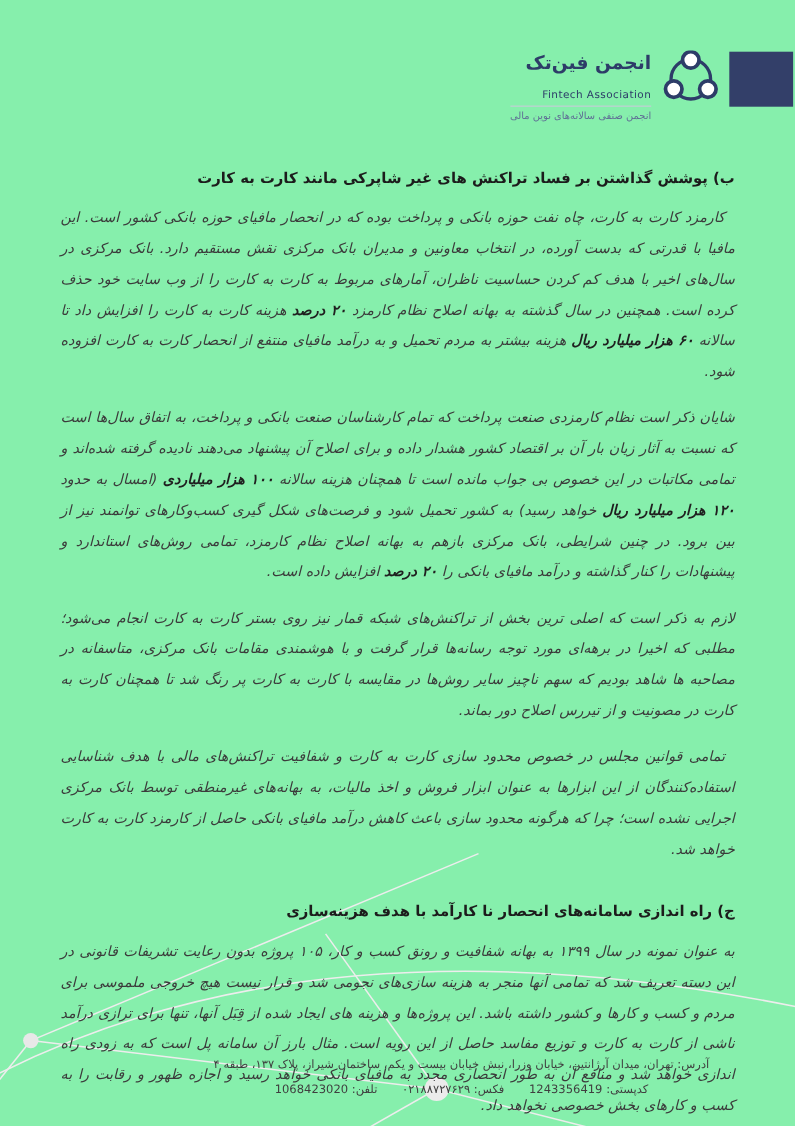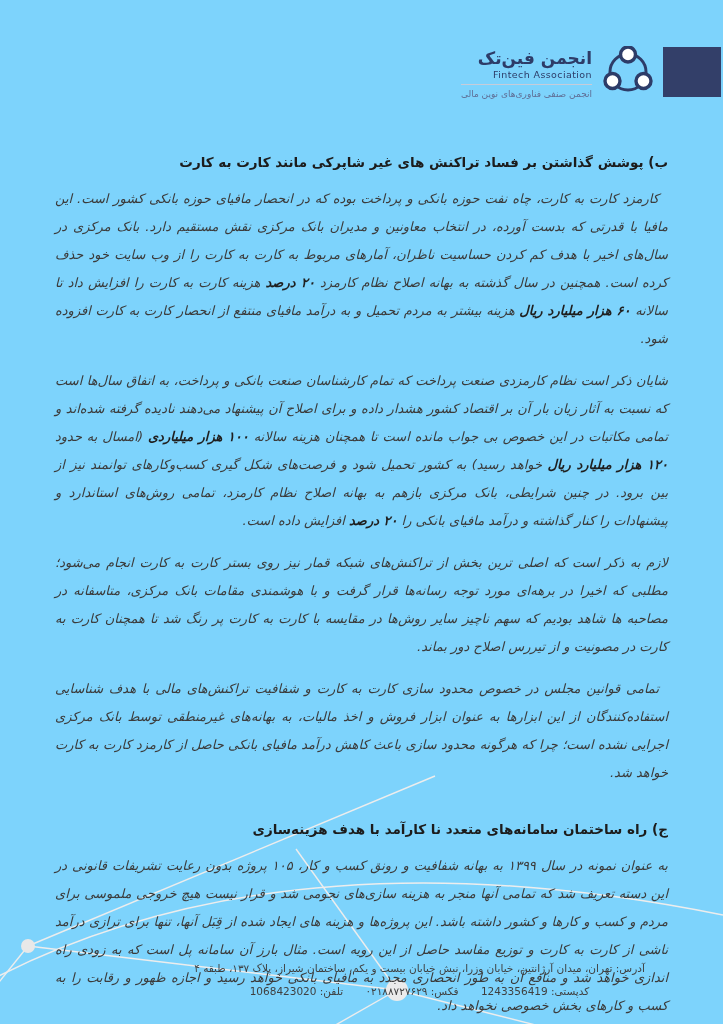--- a/index.html
+++ b/index.html
@@ -1,41 +1,41 @@
 <!DOCTYPE html>
 <html lang="fa" dir="rtl"><head>
 <meta charset="utf-8">
 <style>
   * { margin:0; padding:0; box-sizing:border-box; }
   html,body { background:#9a9a9a; }
   .page {
     position:relative;
     width:723px; height:1024px;
     margin:0 auto;
-    background:#7dd3fc;
+    background:#86efac;
     overflow:hidden;
     direction:rtl;
     font-family:"DejaVu Sans", sans-serif;
   }
   
   .watermark { position:absolute; inset:0; z-index:0; }
   
   .accent-rect {
     position:absolute; top:47px; right:2px;
     width:58px; height:50px;
     background:#333f69; z-index:2;
   }
   .brand {
     position:absolute; top:44px; right:68px;
     display:flex; gap:9px; align-items:flex-start; z-index:2;
   }
   .brand-icon { flex:0 0 auto; margin-top:2px; }
   .brand-text { text-align:right; margin-top:4px; }
   .brand-title { font-size:17px; font-weight:bold; color:#2d3c68; line-height:20px; }
-  .brand-sub { font-size:9.5px; color:#2d3c68; letter-spacing:0.4px; line-height:13px; direction:ltr; }
+  .brand-sub { font-size:9.5px; color:#2d3c68; letter-spacing:0.4px; line-height:13px; direction:ltr;margin-top:12px; }
   .brand-divider { height:1px; background:#c7ccd9; margin:3px 0 3px; }
   .brand-tagline { font-size:9px; color:#5f6e95; white-space:nowrap; line-height:12px; }
   
   .main {
     position:absolute; top:150px; right:55px; left:55px; z-index:1;
   }
   .section-heading {
     font-size:13.5px; font-weight:bold; color:#1c1c1c;
     line-height:24px; margin:0 0 11px;text-align:right;
   }
@@ -83,36 +83,36 @@
         <circle cx="27" cy="26" r="18" fill="none" stroke="#2d3c68" stroke-width="3"></circle>
         <circle cx="27" cy="8.5" r="7.5" fill="#ffffff" stroke="#2d3c68" stroke-width="3.4"></circle>
         <circle cx="11.5" cy="35" r="7.5" fill="#ffffff" stroke="#2d3c68" stroke-width="3.4"></circle>
         <circle cx="42.5" cy="35" r="7.5" fill="#ffffff" stroke="#2d3c68" stroke-width="3.4"></circle>
       </svg>
     </div>
     <div class="brand-text">
       <div class="brand-title">انجمن فین‌تک</div>
       <div class="brand-sub">Fintech Association</div>
       <div class="brand-divider"></div>
-      <div class="brand-tagline">انجمن صنفی فناوری‌های نوین مالی</div>
+      <div class="brand-tagline">انجمن صنفی سالانه‌های نوین مالی</div>
     </div>
   </div>
 
   <div class="main">
 
     <div class="section">
       <div class="section-heading">ب) پوشش گذاشتن بر فساد تراکنش های غیر شاپرکی مانند کارت به کارت</div>
       <p class="para indent"><span>کارمزد کارت به کارت، چاه نفت حوزه بانکی و پرداخت بوده که در انحصار مافیای حوزه بانکی کشور است. این مافیا با قدرتی که بدست آورده، در انتخاب معاونین و مدیران بانک مرکزی نقش مستقیم دارد. بانک مرکزی در سال‌های اخیر با هدف کم کردن حساسیت ناظران، آمارهای مربوط به کارت به کارت را از وب سایت خود حذف کرده است. همچنین در سال گذشته به بهانه اصلاح نظام کارمزد </span><span class="b">۲۰ درصد</span><span> هزینه کارت به کارت را افزایش داد تا سالانه </span><span class="b">۶۰ هزار میلیارد ریال</span><span> هزینه بیشتر به مردم تحمیل و به درآمد مافیای منتفع از انحصار کارت به کارت افزوده شود.</span></p>
       <p class="para"><span>شایان ذکر است نظام کارمزدی صنعت پرداخت که تمام کارشناسان صنعت بانکی و پرداخت، به اتفاق سال‌ها است که نسبت به آثار زیان بار آن بر اقتصاد کشور هشدار داده و برای اصلاح آن پیشنهاد می‌دهند نادیده گرفته شده‌اند و تمامی مکاتبات در این خصوص بی جواب مانده است تا همچنان هزینه سالانه </span><span class="b">۱۰۰ هزار میلیاردی</span><span> (امسال به حدود </span><span class="b">۱۲۰ هزار میلیارد ریال</span><span> خواهد رسید) به کشور تحمیل شود و فرصت‌های شکل گیری کسب‌وکارهای توانمند نیز از بین برود. در چنین شرایطی، بانک مرکزی بازهم به بهانه اصلاح نظام کارمزد، تمامی روش‌های استاندارد و پیشنهادات را کنار گذاشته و درآمد مافیای بانکی را </span><span class="b">۲۰ درصد</span><span> افزایش داده است.</span></p>
       <p class="para"><span>لازم به ذکر است که اصلی ترین بخش از تراکنش‌های شبکه قمار نیز روی بستر کارت به کارت انجام می‌شود؛ مطلبی که اخیرا در برهه‌ای مورد توجه رسانه‌ها قرار گرفت و با هوشمندی مقامات بانک مرکزی، متاسفانه در مصاحبه ها شاهد بودیم که سهم ناچیز سایر روش‌ها در مقایسه با کارت به کارت پر رنگ شد تا همچنان کارت به کارت در مصونیت و از تیررس اصلاح دور بماند.</span></p>
       <p class="para indent"><span>تمامی قوانین مجلس در خصوص محدود سازی کارت به کارت و شفافیت تراکنش‌های مالی با هدف شناسایی استفاده‌کنندگان از این ابزارها به عنوان ابزار فروش و اخذ مالیات، به بهانه‌های غیرمنطقی توسط بانک مرکزی اجرایی نشده است؛ چرا که هرگونه محدود سازی باعث کاهش درآمد مافیای بانکی حاصل از کارمزد کارت به کارت خواهد شد.</span></p>
     </div>
 
     <div class="section">
-      <div class="section-heading">ج) راه ساختمان سامانه‌های متعدد نا کارآمد با هدف هزینه‌سازی</div>
+      <div class="section-heading">ج) راه اندازی سامانه‌های انحصار نا کارآمد با هدف هزینه‌سازی</div>
       <p class="para"><span>به عنوان نمونه در سال ۱۳۹۹ به بهانه شفافیت و رونق کسب و کار، ۱۰۵ پروژه بدون رعایت تشریفات قانونی در این دسته تعریف شد که تمامی آنها منجر به هزینه سازی‌های نجومی شد و قرار نیست هیچ خروجی ملموسی برای مردم و کسب و کارها و کشور داشته باشد. این پروژه‌ها و هزینه های ایجاد شده از قِبَل آنها، تنها برای ترازی درآمد ناشی از کارت به کارت و توزیع مفاسد حاصل از این رویه است. مثال بارز آن سامانه پل است که به زودی راه اندازی خواهد شد و منافع آن به طور انحصاری مجدد به مافیای بانکی خواهد رسید و اجازه ظهور و رقابت را به کسب و کارهای بخش خصوصی نخواهد داد.</span></p>
     </div>
 
   </div>
 
   <div class="footer">
     <div class="footer-address">آدرس: تهران، میدان آرژانتین، خیابان وزرا، نبش خیابان بیست و یکم، ساختمان شیراز، پلاک ۱۳۷، طبقه ۴</div>
     <div class="footer-contacts">
       <span>کدپستی: 1243356419</span>
       <span>فکس: ۰۲۱۸۸۷۲۷۶۲۹</span>

